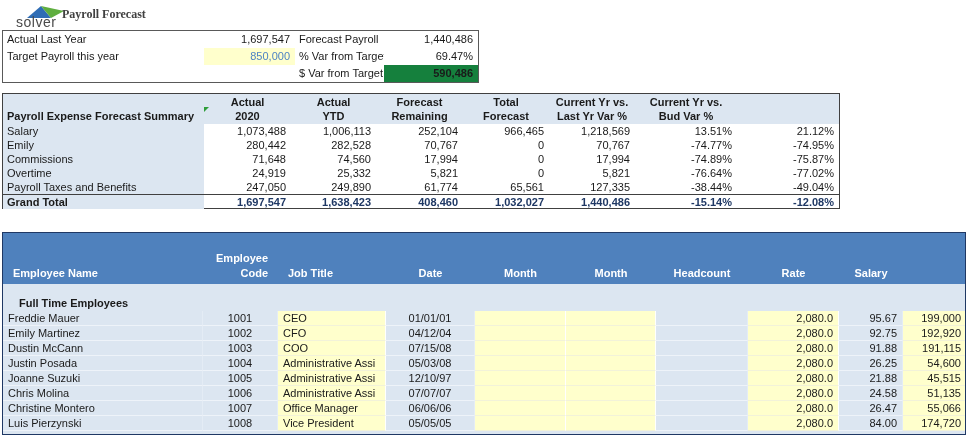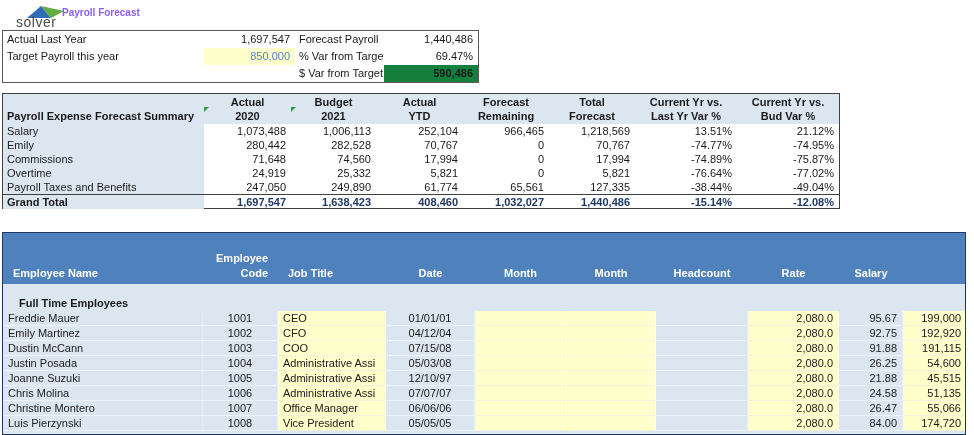--- a/index.html
+++ b/index.html
@@ -6,21 +6,21 @@
   html,body { background:#fff; }
   .stage {
     position:relative; width:974px; height:435px; background:#ffffff;
     font-family:"Liberation Sans","DejaVu Sans",sans-serif; color:#1a1a1a;
     overflow:hidden; font-size:11px;
   }
   
   .brand { position:absolute; left:14px; top:4px; height:26px; }
   .logo-word { position:absolute; left:2px; top:10px; font-size:14px; color:#4a4a4a; letter-spacing:.5px; }
   .logo-swoosh { position:absolute; left:12px; top:1px; }
-  .page-title { position:absolute; left:62px; top:7px; font-size:10px; font-weight:bold; color:#8b5cf6; }
+  .page-title { position:absolute; left:62px; top:7px; font-size:12px; font-weight:bold; color:#404040;font-family:Liberation Serif, serif; }
 
   
   .kpi { position:absolute; left:2px; top:30px; width:477px; border:1px solid #595959; background:#fff; }
   .kpi-row { display:grid; grid-template-columns:201px 91px 89px 94px; height:17px; line-height:17px; }
   .kcell { overflow:hidden; white-space:nowrap; }
   .klabel { padding-left:4px; }
   .knum { text-align:right; padding-right:5px; }
   .input-cell { background:#ffffcc; color:#4d83c4; }
   .emph-cell { background:#15803d; font-weight:bold; }
 
@@ -98,25 +98,20 @@
         <div class="hcell title-cell">
           <span class="hline"> </span>
           <span class="hline">Payroll Expense Forecast Summary</span>
         </div>
         <div class="hcell">
           <span class="flag"></span>
           <span class="hline">Actual</span>
           <span class="hline">2020</span>
         </div>
         <div class="hcell">
-          <span class="flag"></span>
-          <span class="hline">Budget</span>
-          <span class="hline">2021</span>
-        </div>
-        <div class="hcell">
           <span class="hline">Actual</span>
           <span class="hline">YTD</span>
         </div>
         <div class="hcell">
           <span class="hline">Forecast</span>
           <span class="hline">Remaining</span>
         </div>
         <div class="hcell">
           <span class="hline">Total</span>
           <span class="hline">Forecast</span>

